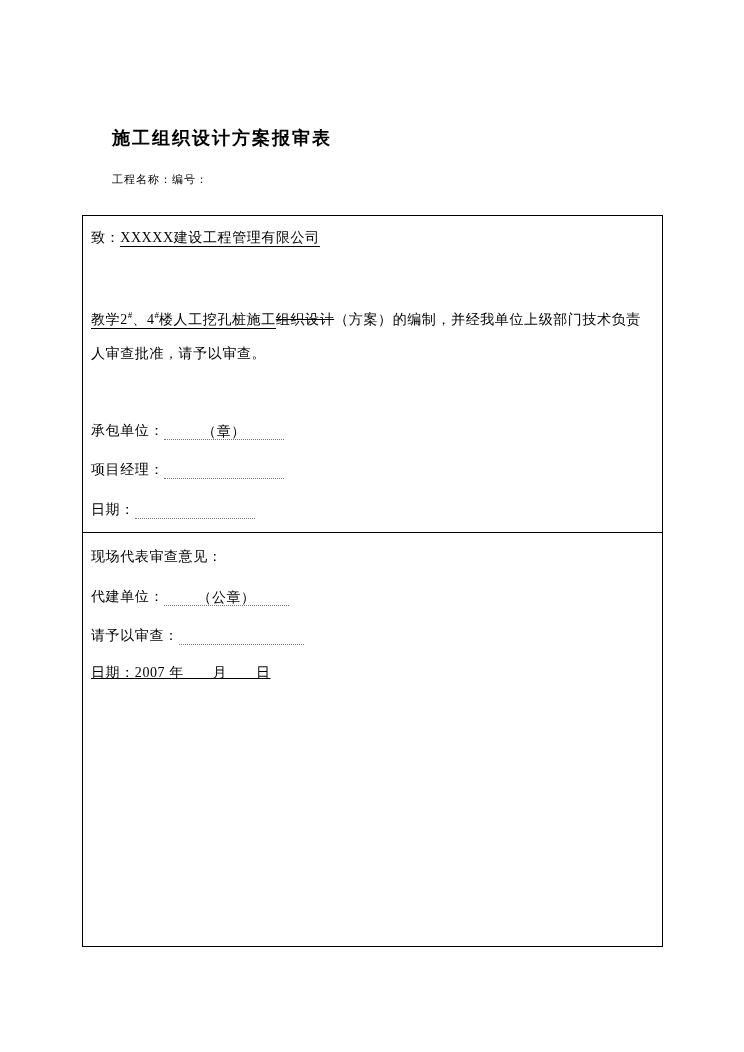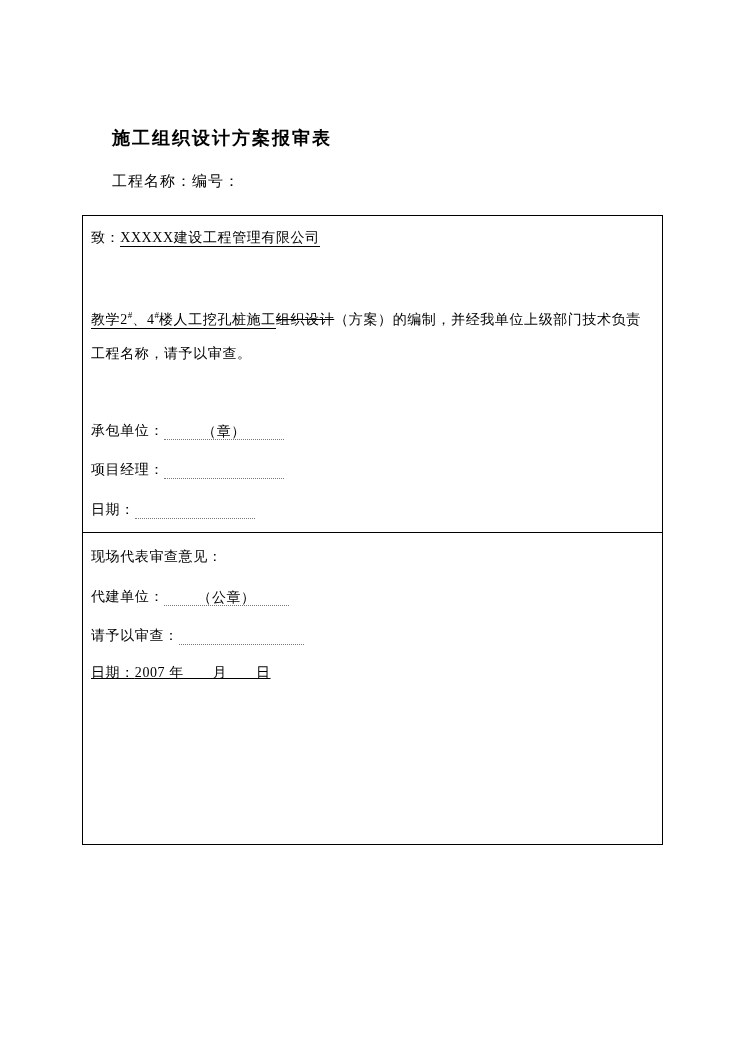--- a/index.html
+++ b/index.html
@@ -15,26 +15,26 @@
     background: #ffffff;
     overflow: hidden;
   }
   .title {
     position: absolute; left: 112px; top: 126px;
     font-size: 18px; font-weight: bold; letter-spacing: 2px;
     white-space: pre;
   }
   .subtitle {
     position: absolute; left: 112px; top: 172px;
-    font-size: 15px; letter-spacing: 1px;
+    font-size: 11px; letter-spacing: 1px;
     white-space: pre;
   }
   .form-box {
     position: absolute; left: 82px; top: 215px;
-    width: 581px; height: 630px;
+    width: 581px; height: 732px;
     border: 1px solid #000;
   }
   .line {
     position: absolute; left: 8px; right: 8px;
     font-size: 14px; line-height: 19px; letter-spacing: 0.6px;
     white-space: pre;
   }
   .ln-to        { top: 12px; }
   .ln-p1        { top: 50px; }
   .ln-p2        { top: 90px; }
@@ -77,21 +77,21 @@
   <div class="title">施工组织设计方案报审表</div>
   <div class="subtitle">工程名称：编号：</div>
 
   <div class="form-box">
 
     <div class="line ln-to"><span>致：</span><span class="u">XXXXX建设工程管理有限公司</span></div>
 
 
     <div class="line ln-p2"><span class="u"><span>教学2</span><sup class="hash">#</sup><span>、4</span><sup class="hash">#</sup><span>楼人工挖孔桩施工</span></span><span class="strike">组织设计</span><span>（方案）的编制，并经我单位上级部门技术负责</span></div>
 
-    <div class="line ln-p3">工程名称，请予以审查。</div>
+    <div class="line ln-p3">人审查批准，请予以审查。</div>
 
 
     <div class="line ln-contractor"><span>承包单位：</span><span class="blank w120"><span>（章）</span></span></div>
 
     <div class="line ln-manager"><span>项目经理：</span><span class="blank w120"></span></div>
 
     <div class="line ln-date1"><span>日期：</span><span class="blank w120"></span></div>
 
     <div class="divider"></div>
 

